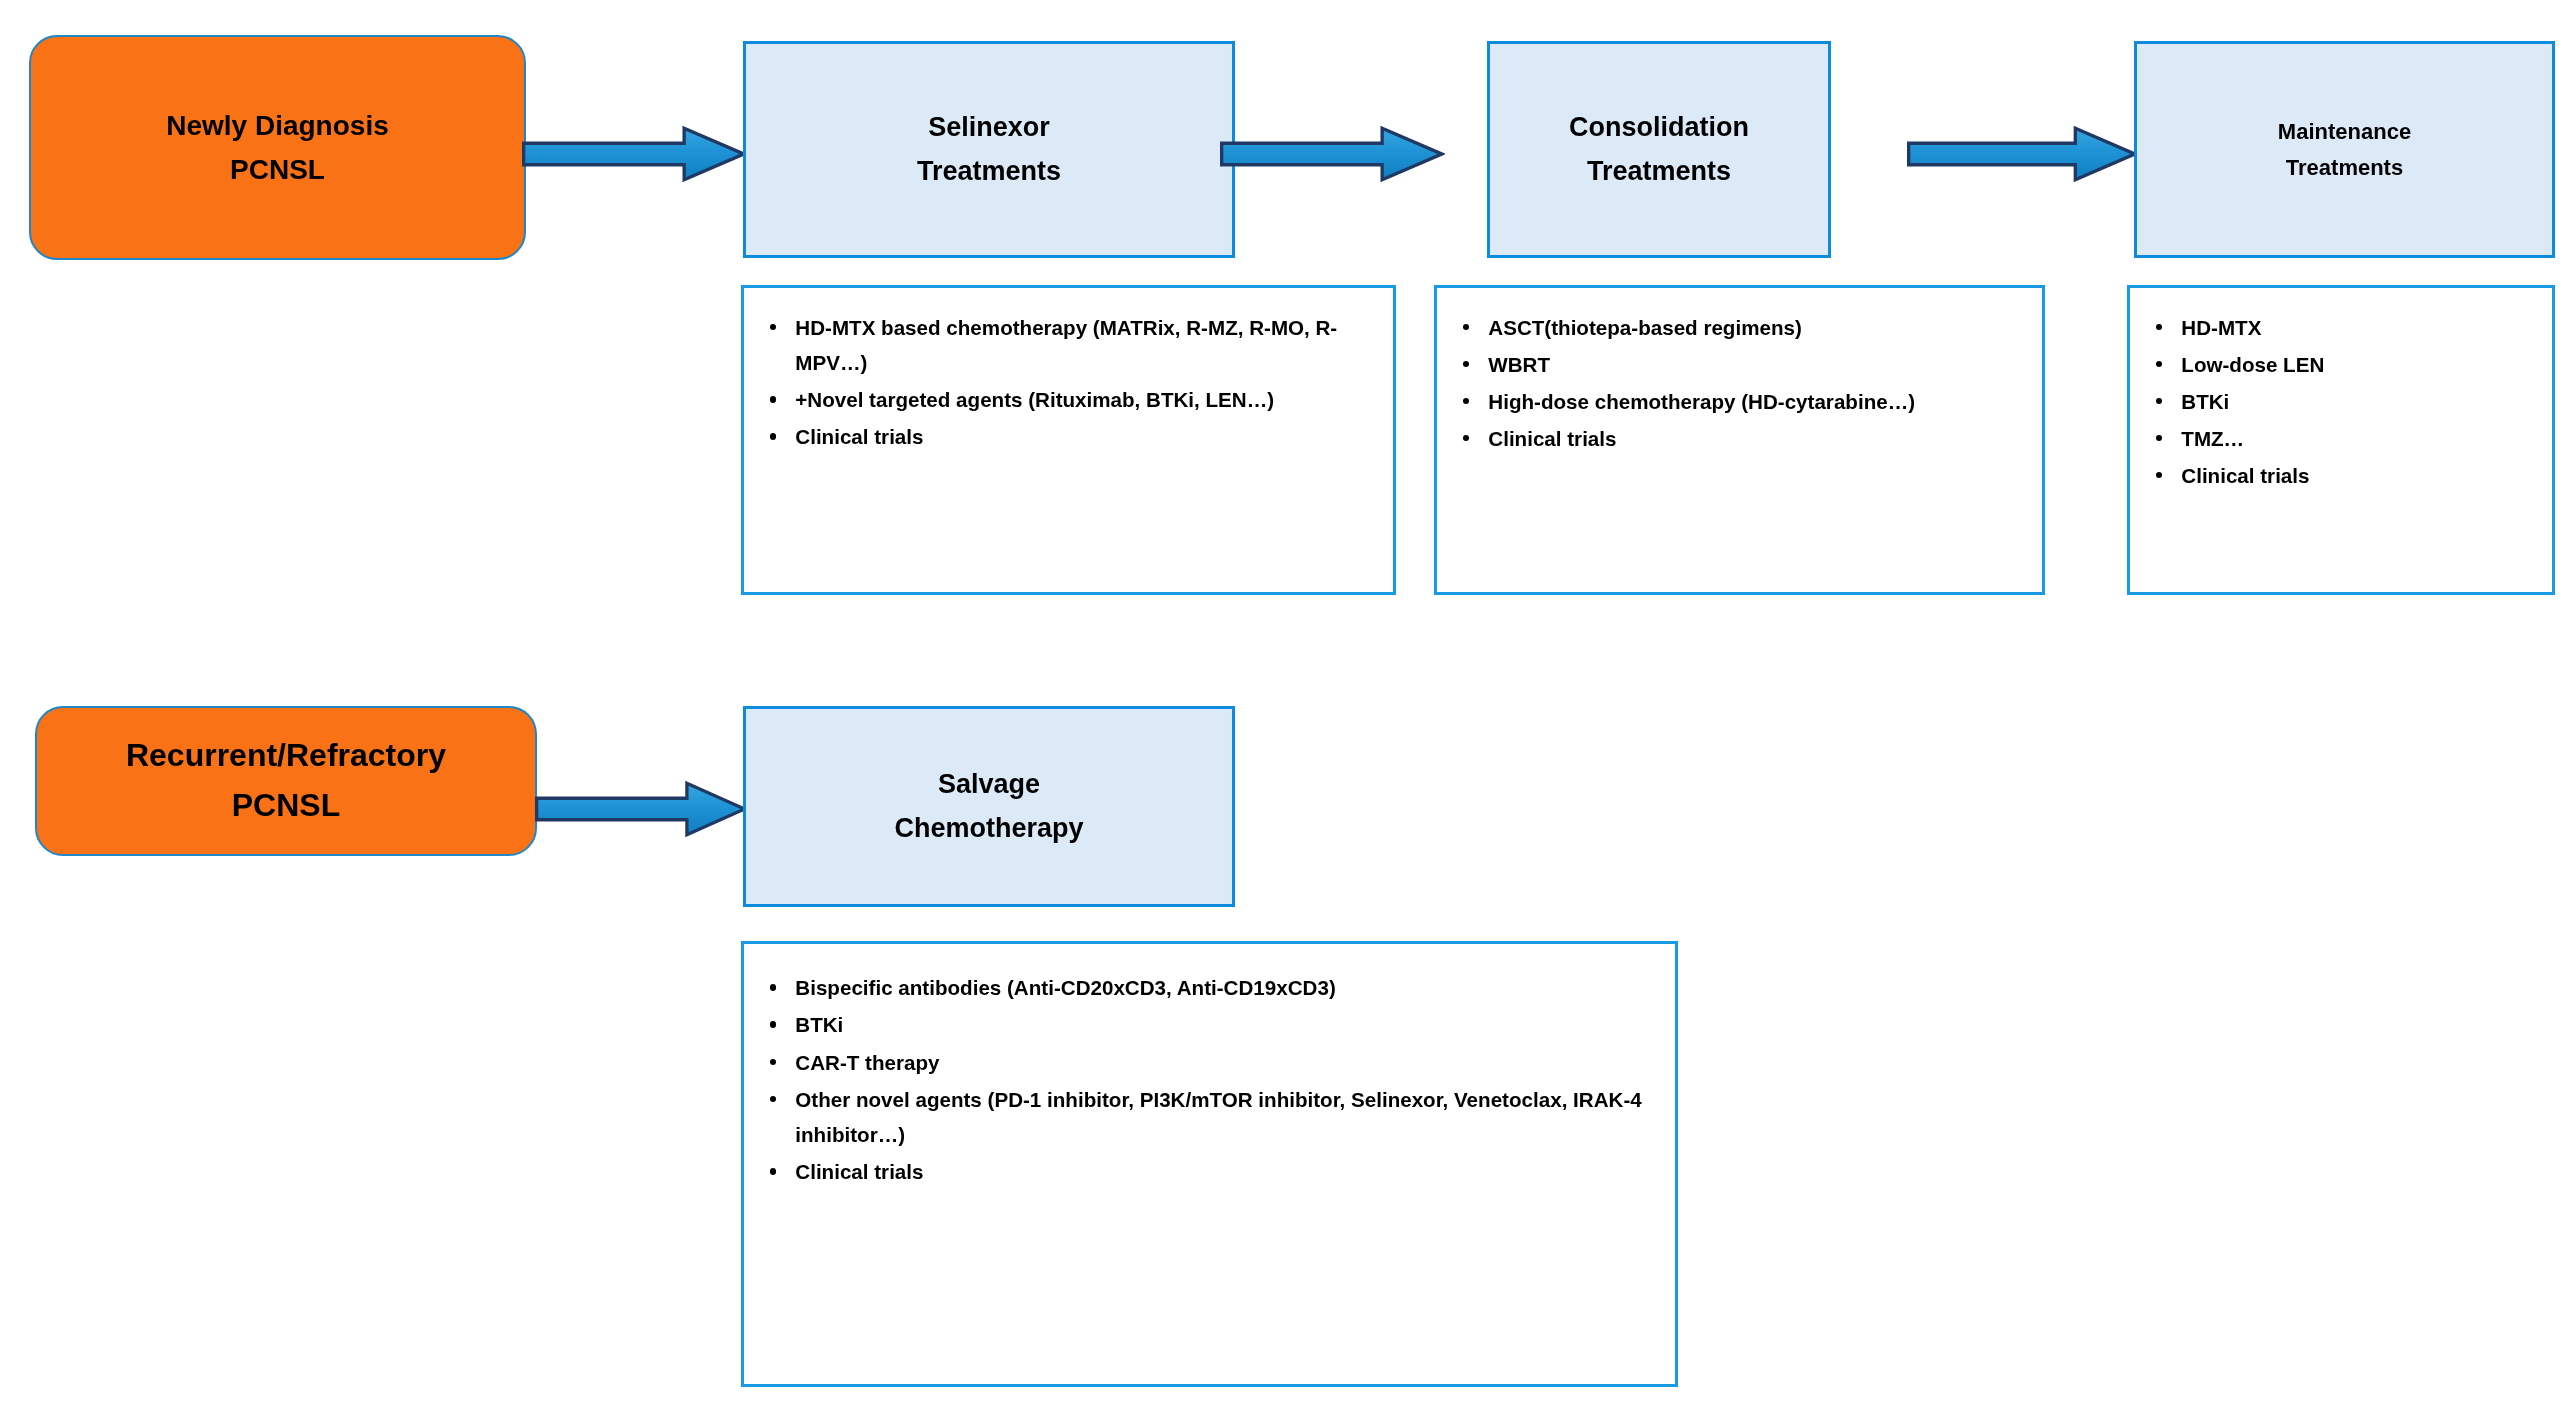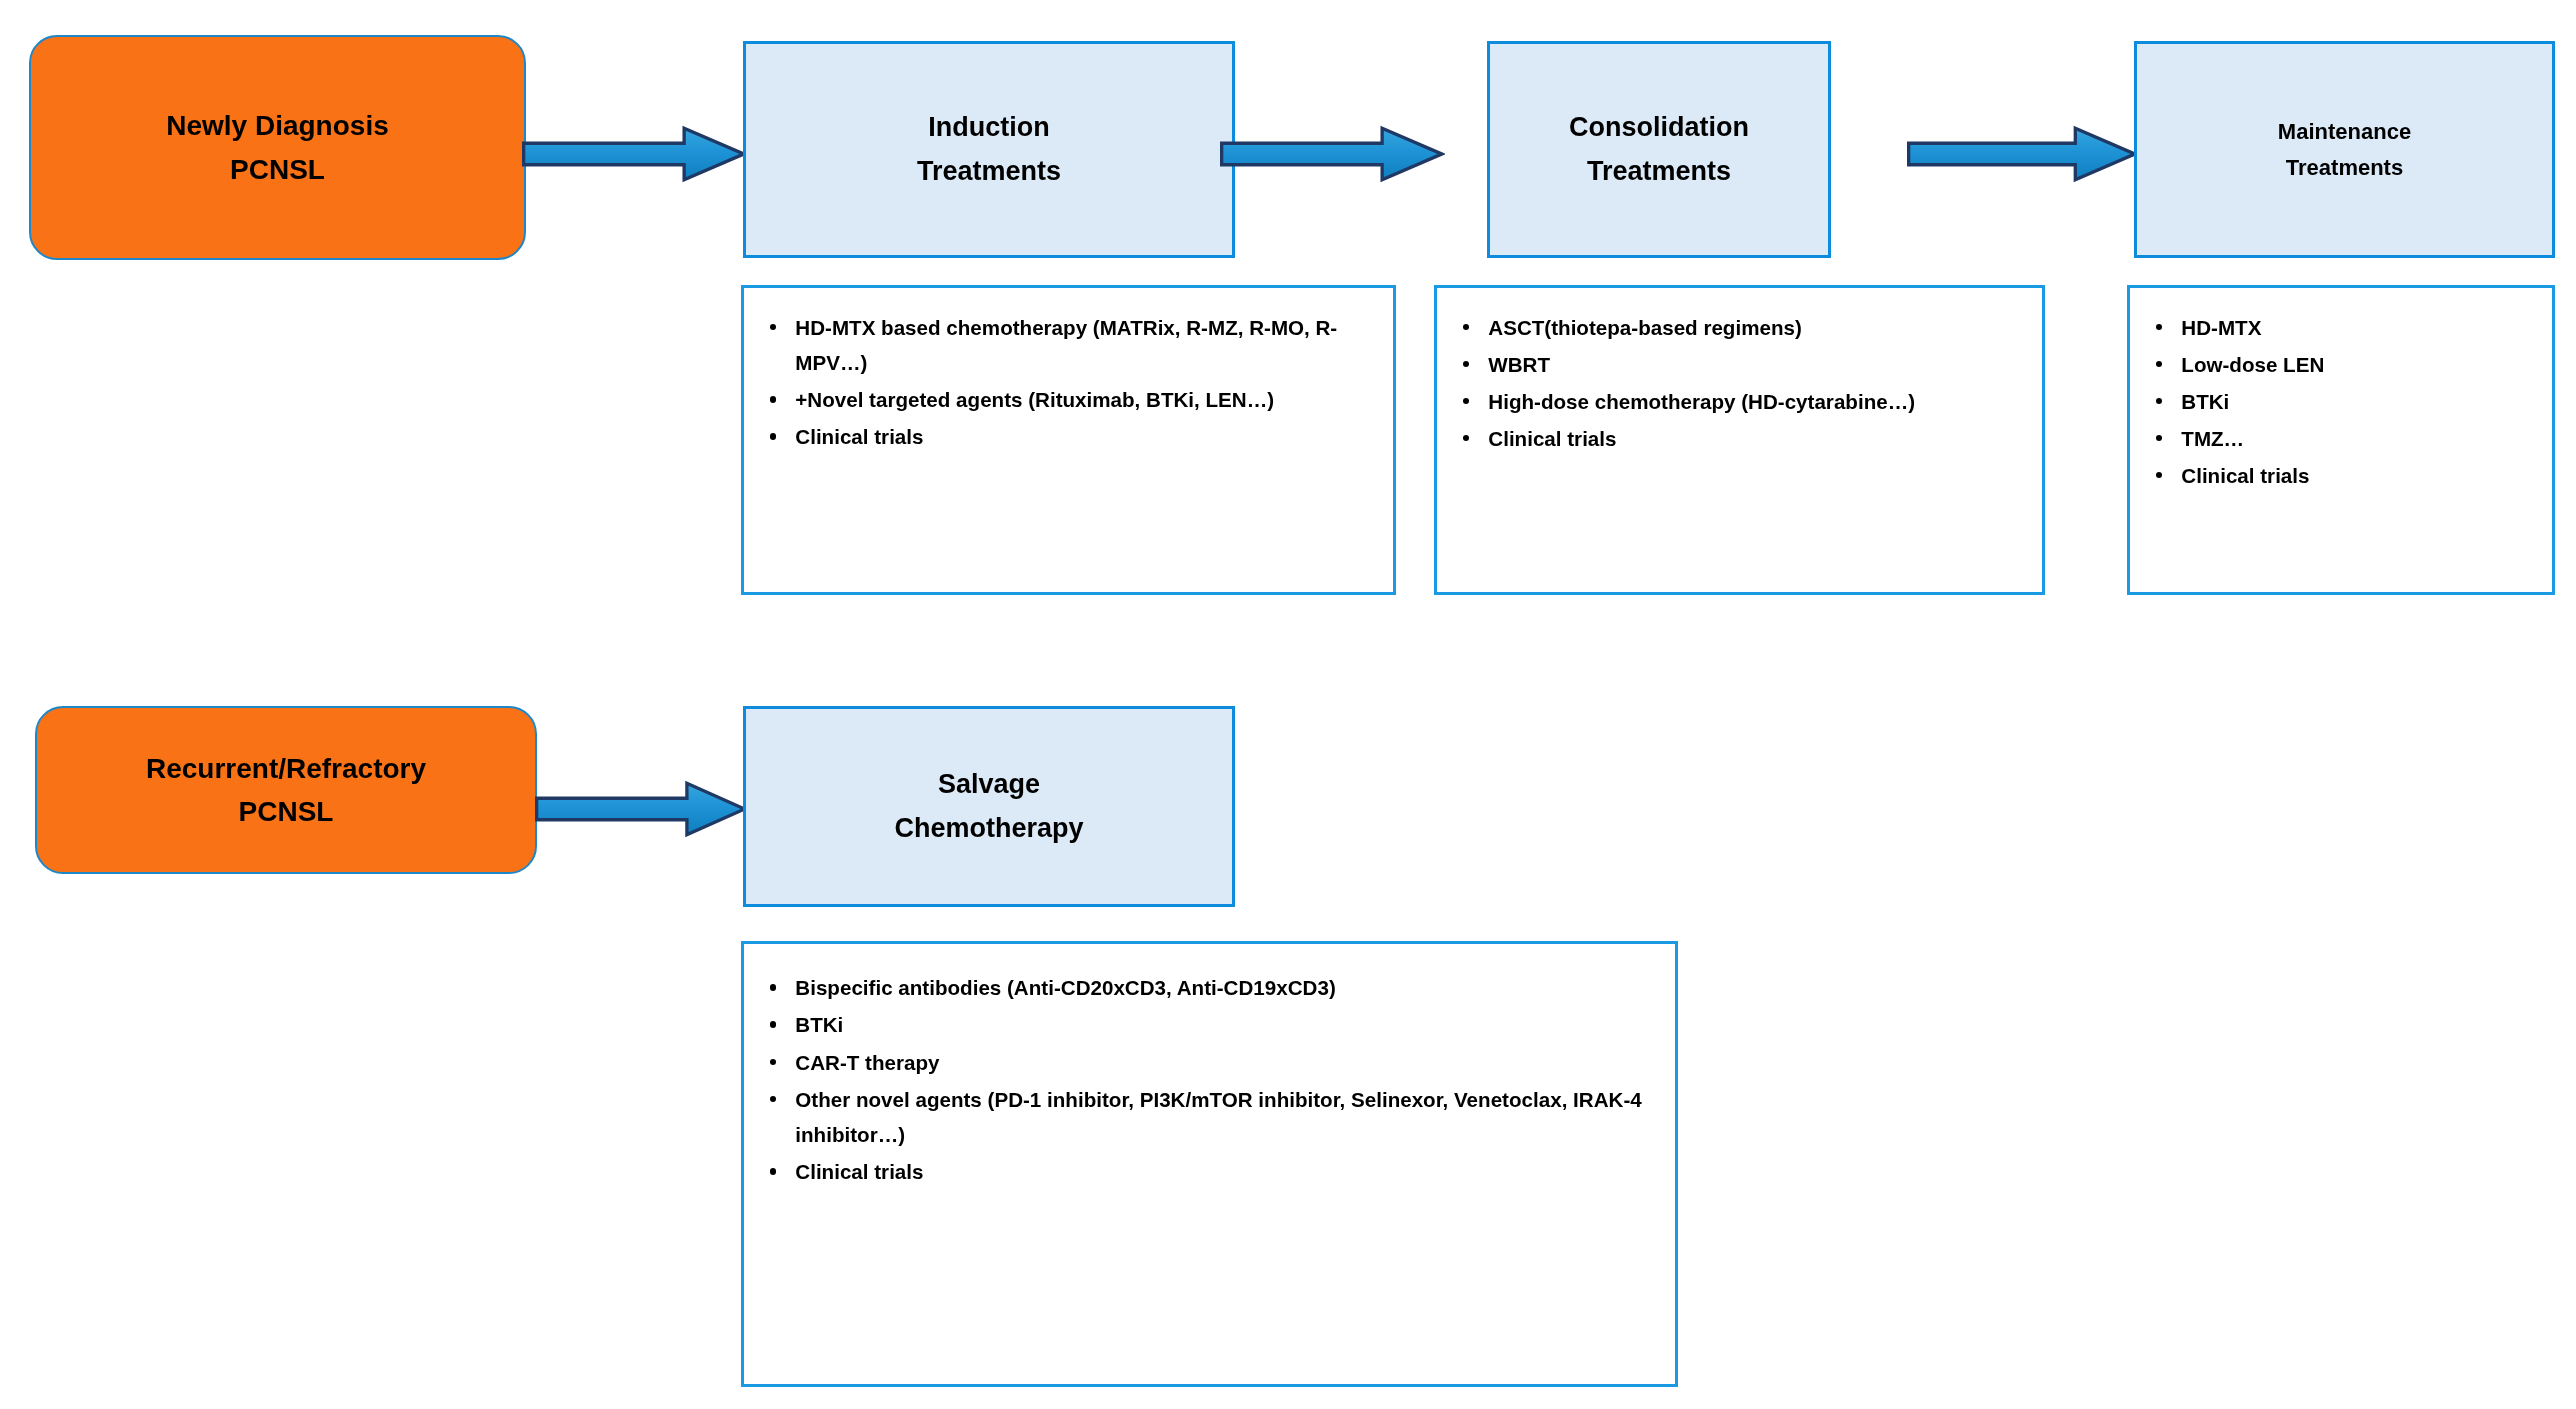--- a/index.html
+++ b/index.html
@@ -112,21 +112,21 @@
           <stop offset="45%" stop-color="#1E93D6"></stop>
           <stop offset="100%" stop-color="#0F7FC0"></stop>
         </linearGradient>
       </defs>
       <path d="M 2,22 L 196,22 L 196,4 L 268,35 L 196,66 L 196,48 L 2,48 Z" fill="url(#ag1)" stroke="#1F3864" stroke-width="4" stroke-linejoin="miter"></path>
     </svg>
   </div>
 
   <div class="phase-box" style="left:743px; top:41px; width:492px; height:217px; font-size:27px;">
     <div>
-      <div>Induction</div>
+      <div>Selinexor</div>
       <div>Treatments</div>
     </div>
   </div>
 
   <div class="arrow" style="left:1220px; top:125px; width:225px; height:58px;">
     <svg viewBox="0 0 272 70" preserveAspectRatio="none">
       <path d="M 2,22 L 196,22 L 196,4 L 268,35 L 196,66 L 196,48 L 2,48 Z" fill="url(#ag1)" stroke="#1F3864" stroke-width="4" stroke-linejoin="miter"></path>
     </svg>
   </div>
 
@@ -170,21 +170,21 @@
   <div class="list-box" style="left:2127px; top:285px; width:428px; height:310px;">
     <ul class="bullet-list">
       <li class="bullet-item">HD-MTX</li>
       <li class="bullet-item">Low-dose LEN</li>
       <li class="bullet-item">BTKi</li>
       <li class="bullet-item">TMZ…</li>
       <li class="bullet-item">Clinical trials</li>
     </ul>
   </div>
 
-  <div class="stage-box" style="left:35px; top:706px; width:502px; height:168px; font-size:28px;">
+  <div class="stage-box" style="left:35px; top:706px; width:502px; height:150px; font-size:32px;">
     <div>
       <div>Recurrent/Refractory</div>
       <div>PCNSL</div>
     </div>
   </div>
 
   <div class="arrow" style="left:535px; top:780px; width:213px; height:58px;">
     <svg viewBox="0 0 258 70" preserveAspectRatio="none">
       <path d="M 2,22 L 184,22 L 184,4 L 254,35 L 184,66 L 184,48 L 2,48 Z" fill="url(#ag1)" stroke="#1F3864" stroke-width="4" stroke-linejoin="miter"></path>
     </svg>

